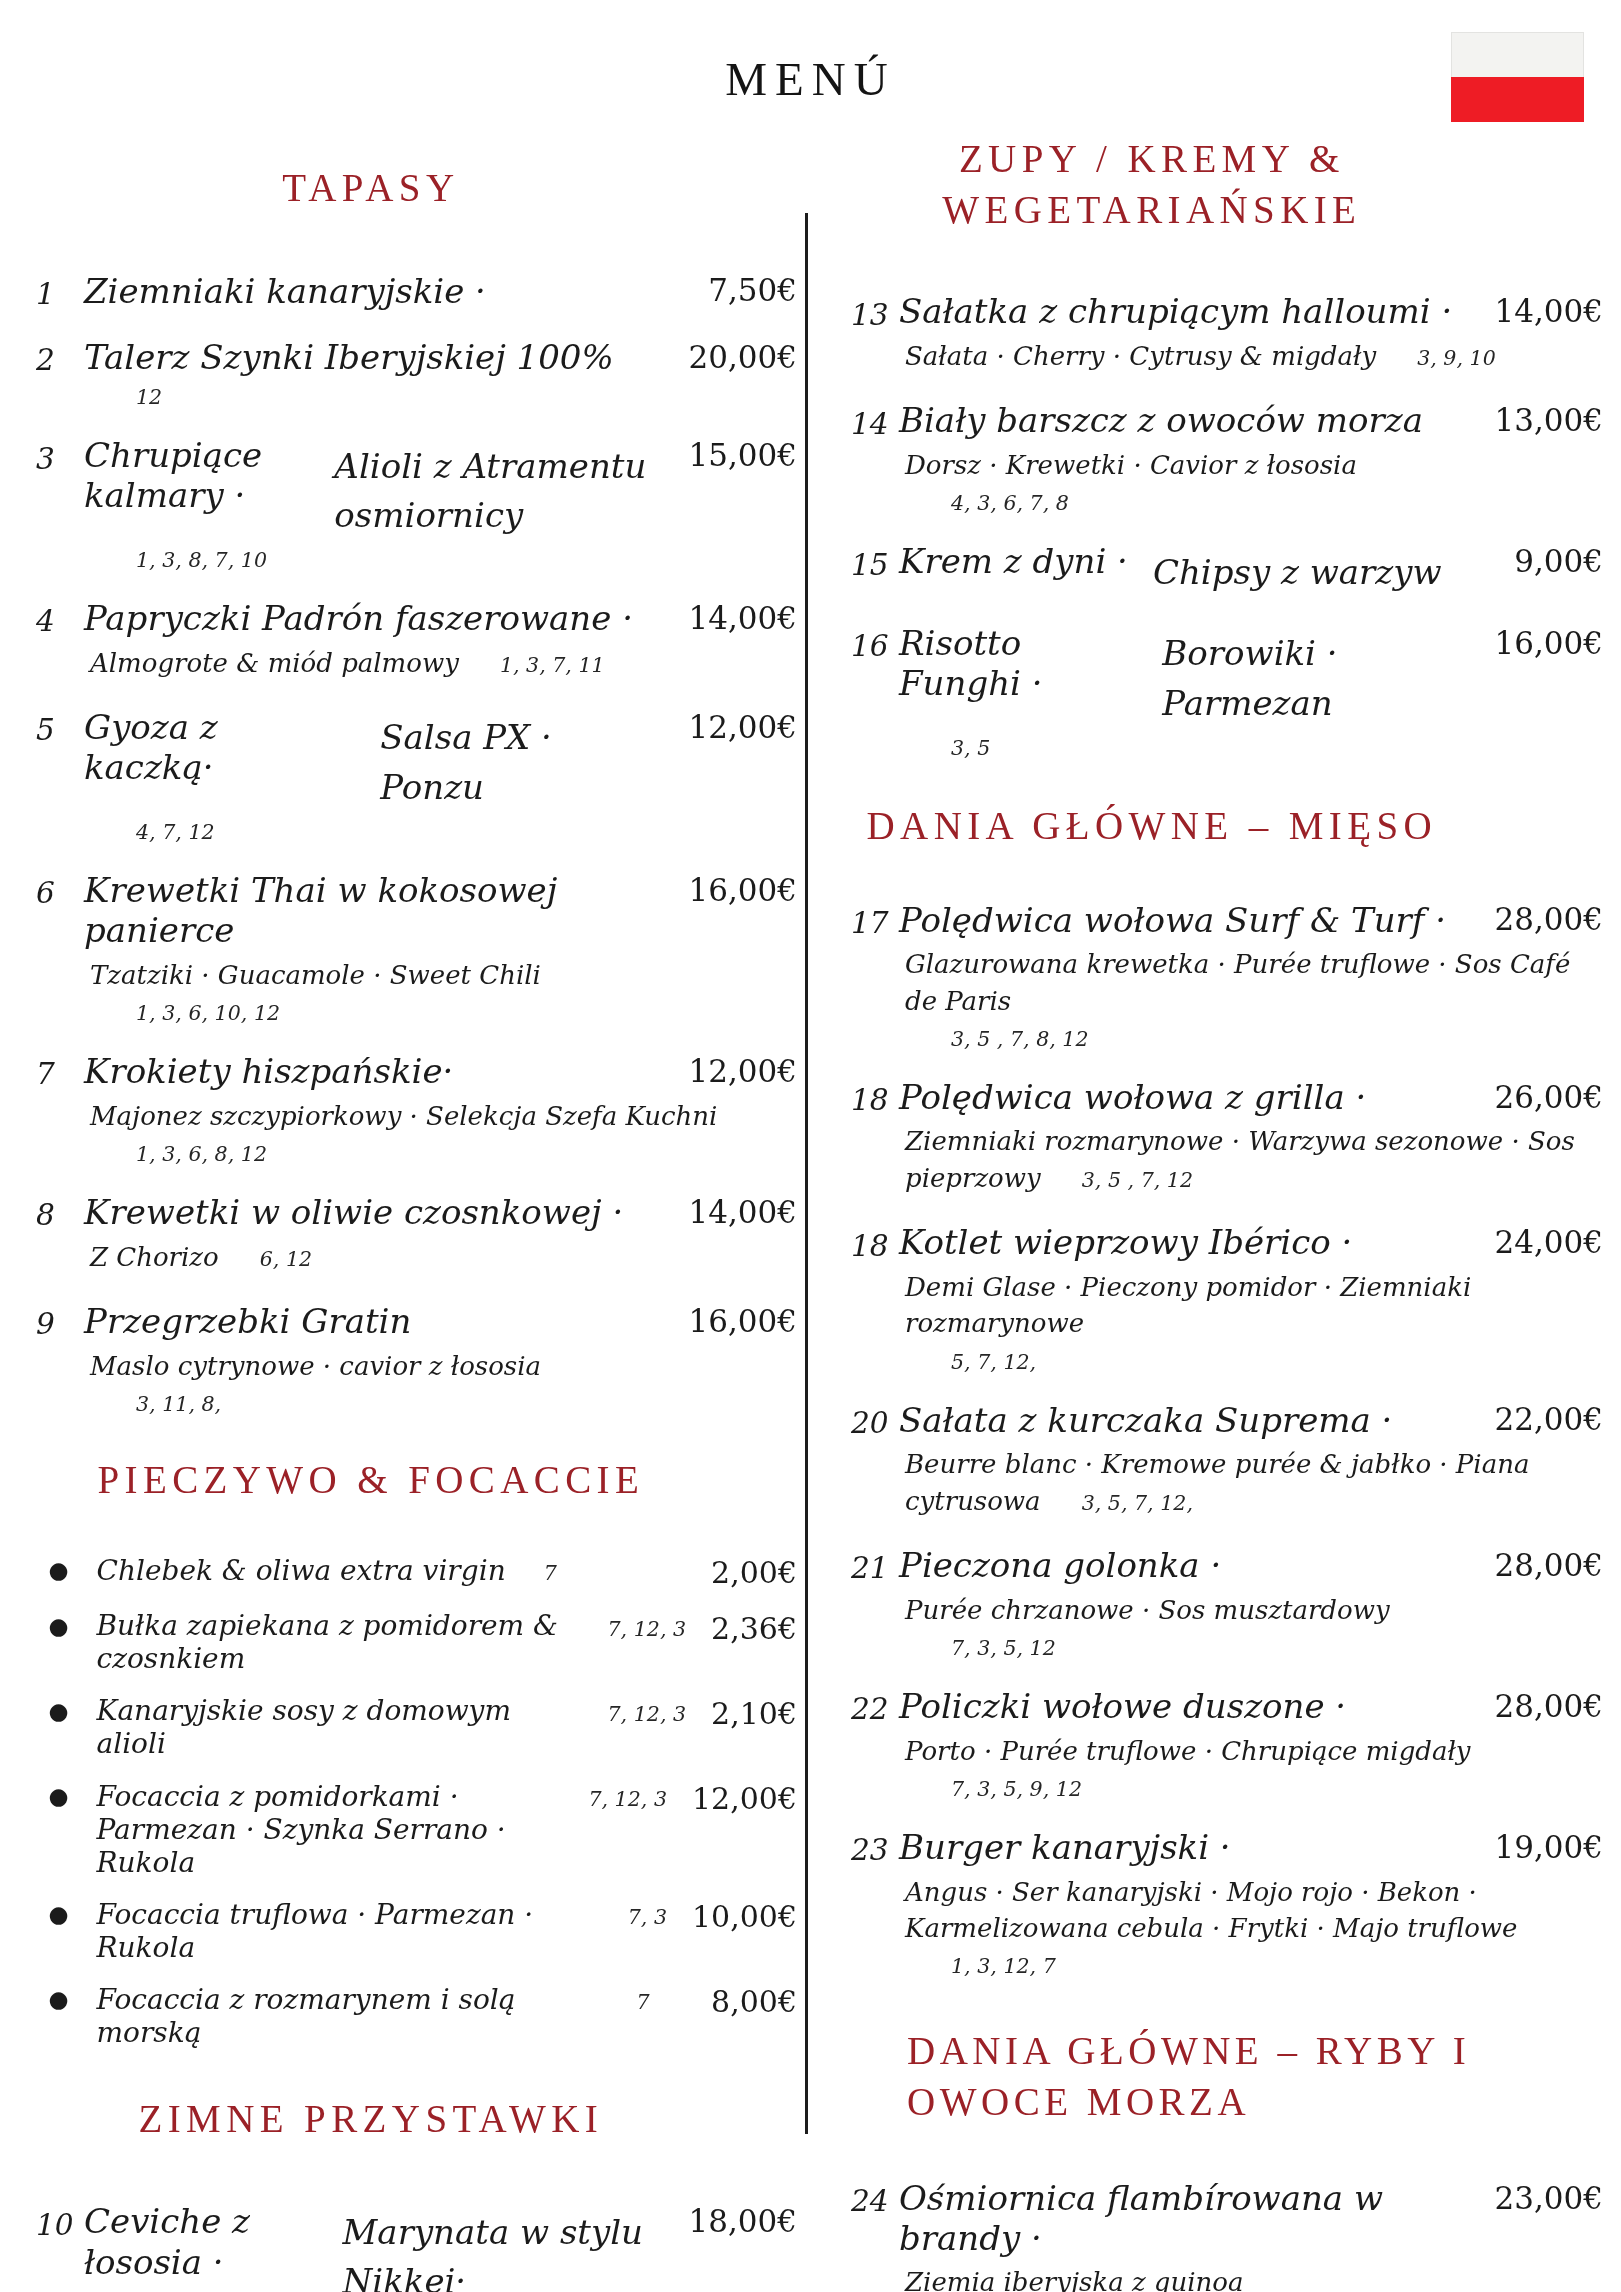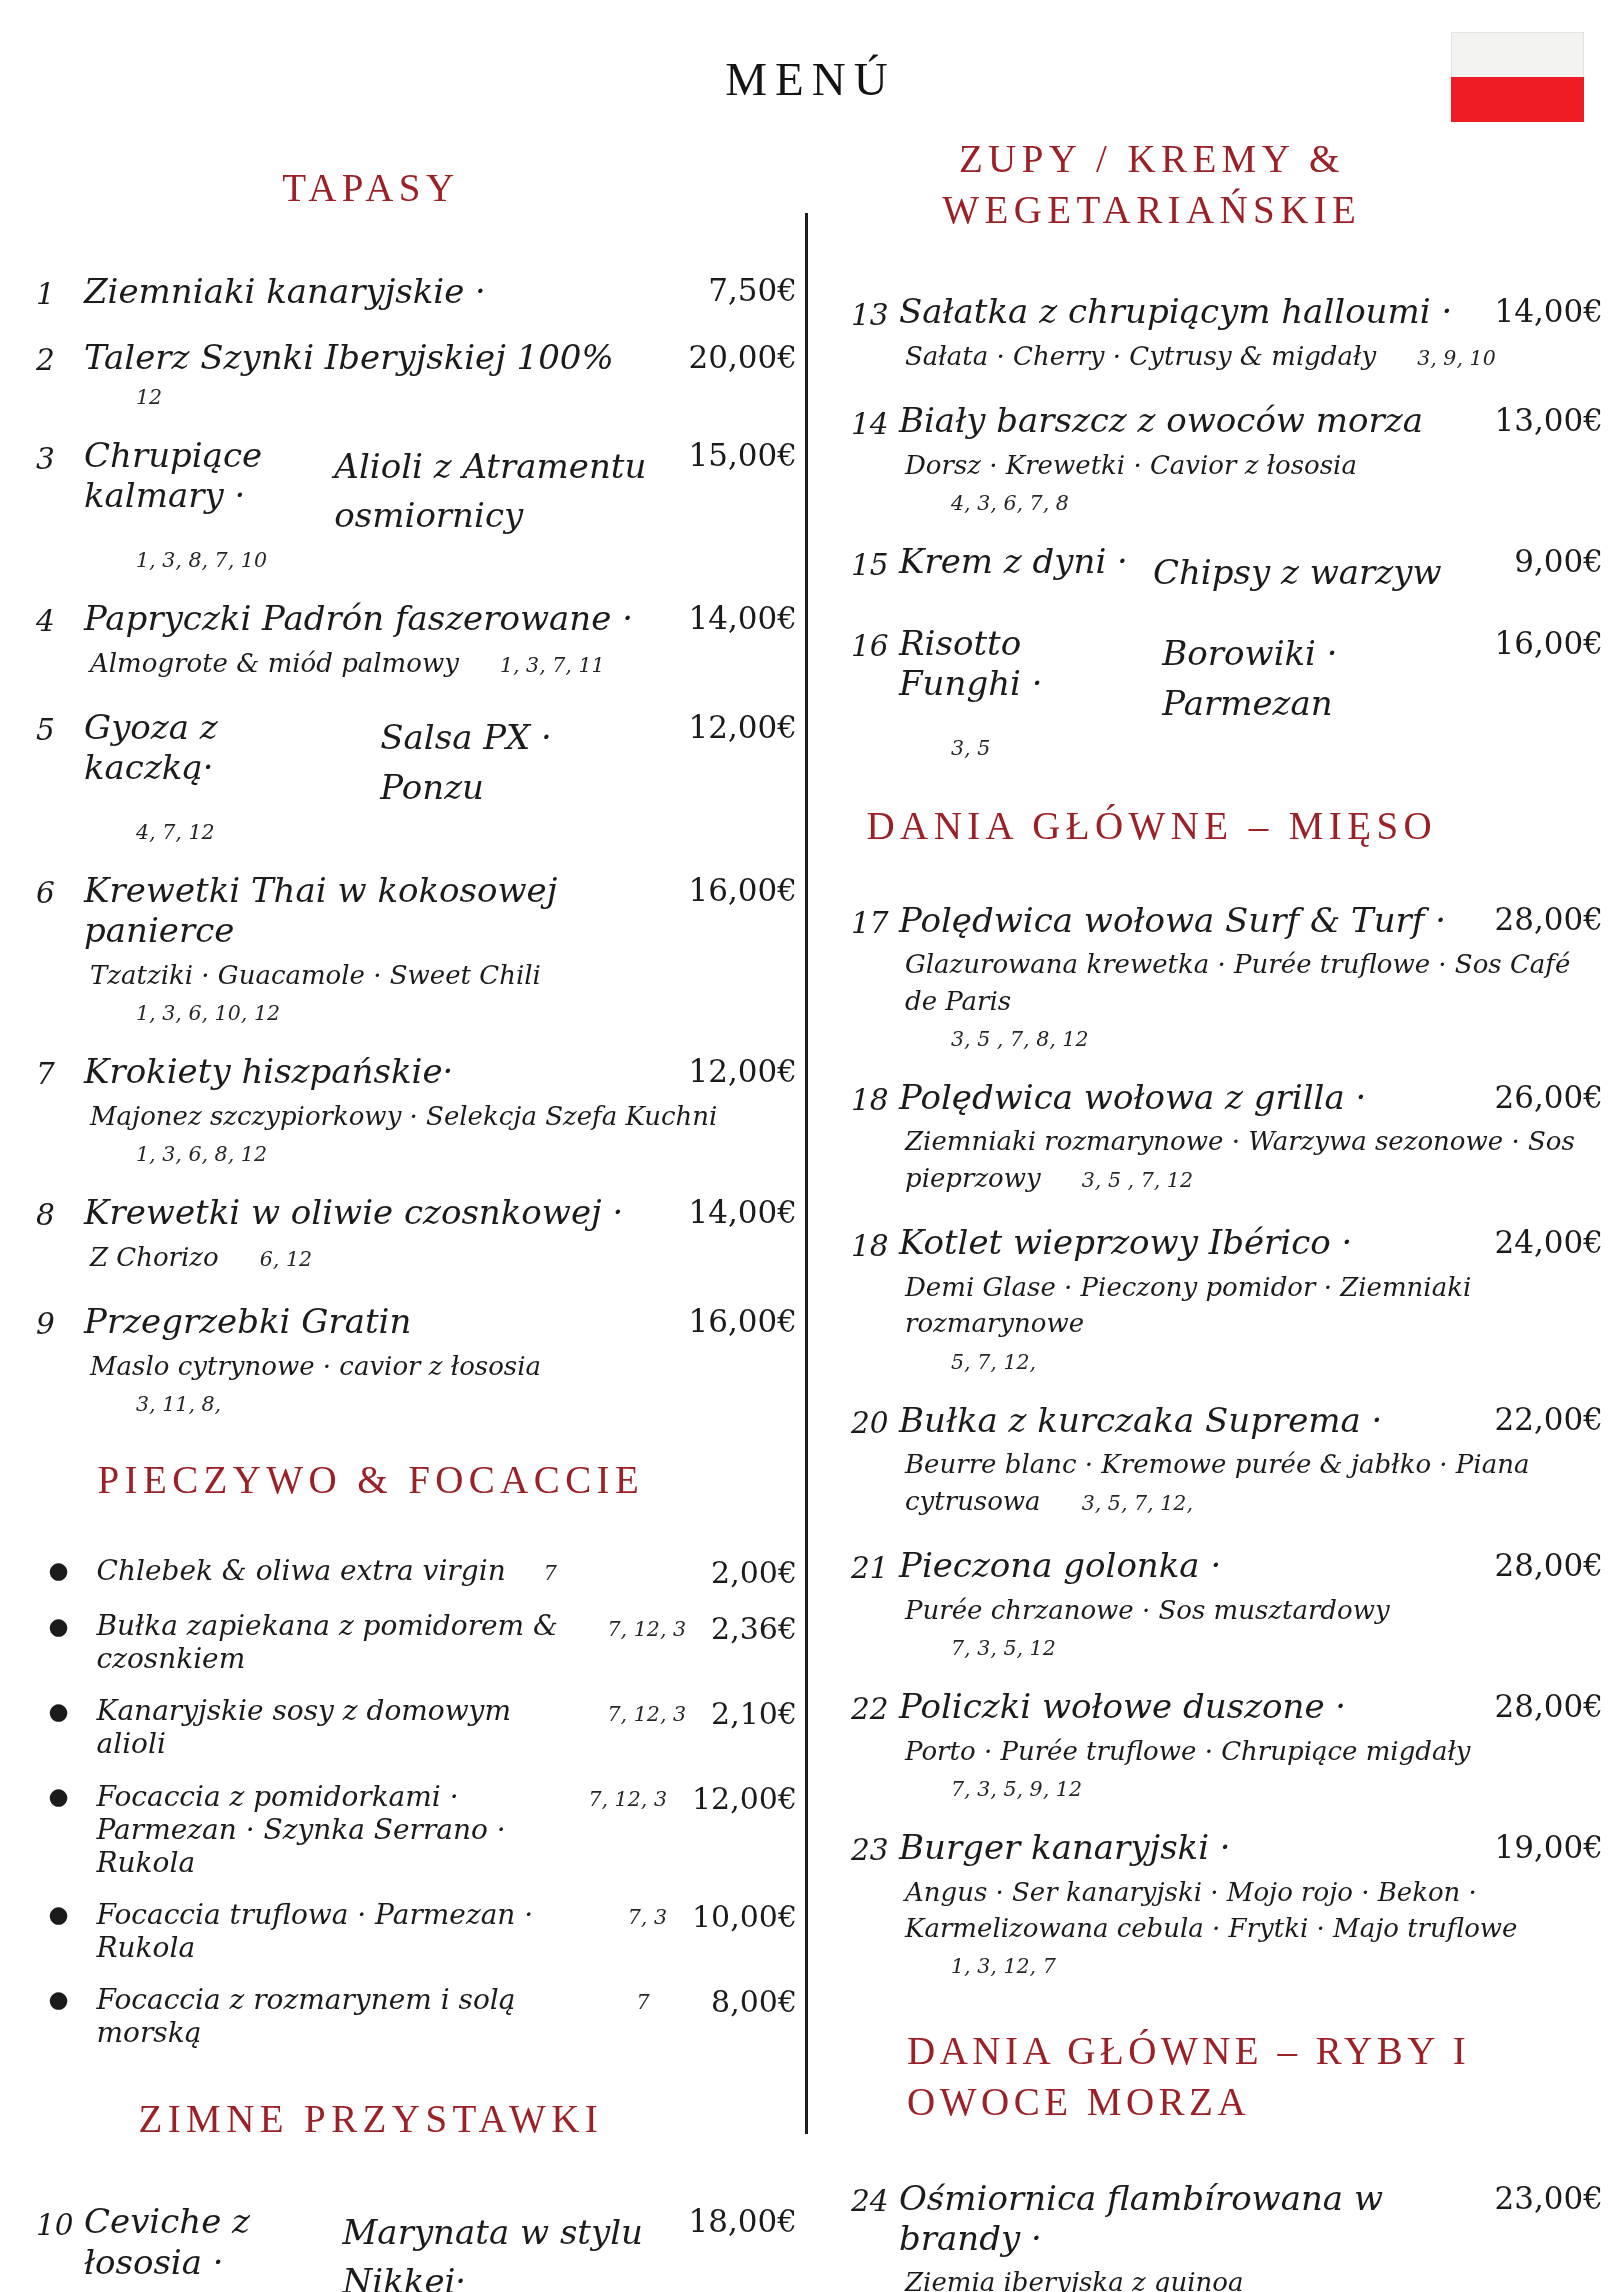--- a/index.html
+++ b/index.html
@@ -393,21 +393,21 @@
               <span class="name">Kotlet wieprzowy Ibérico ·</span>
               <span class="spacer"></span>
               <span class="price">24,00€</span>
             </div>
             <div class="line2"><span class="desc">Demi Glase · Pieczony pomidor · Ziemniaki rozmarynowe</span></div>
             <div class="line3"><span class="allerg">5, 7, 12,</span></div>
           </div>
           <div class="item">
             <div class="line1">
               <span class="num">20</span>
-              <span class="name">Bułka z kurczaka  Suprema ·</span>
+              <span class="name">Sałata z kurczaka  Suprema ·</span>
               <span class="spacer"></span>
               <span class="price">22,00€</span>
             </div>
             <div class="line2"><span class="desc">Beurre blanc · Kremowe purée &amp; jabłko · Piana cytrusowa</span><span class="allerg">3, 5, 7, 12,</span></div>
           </div>
           <div class="item">
             <div class="line1">
               <span class="num">21</span>
               <span class="name">Pieczona golonka ·</span>
               <span class="spacer"></span>

